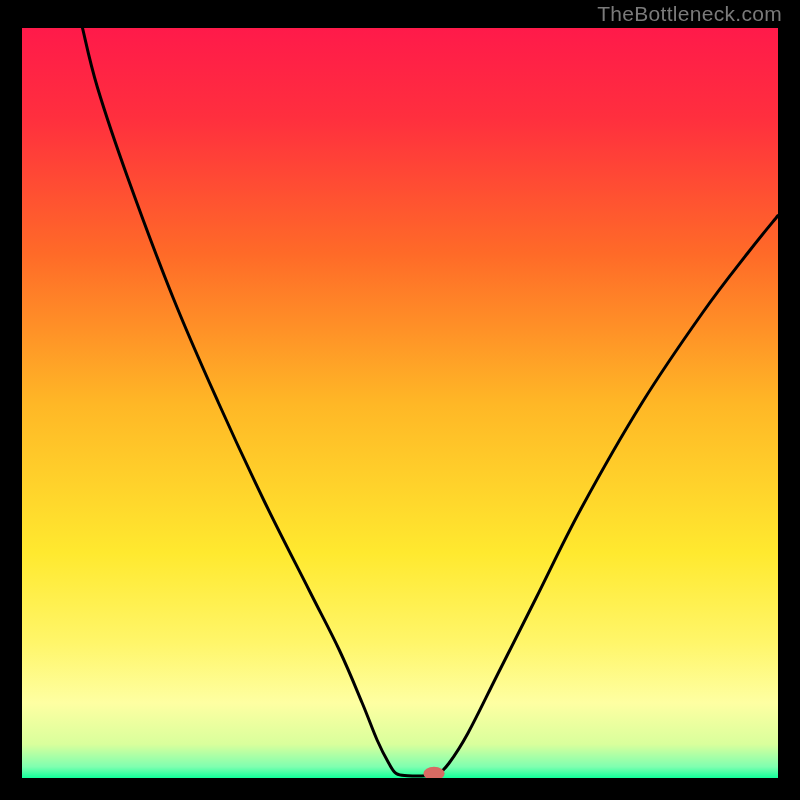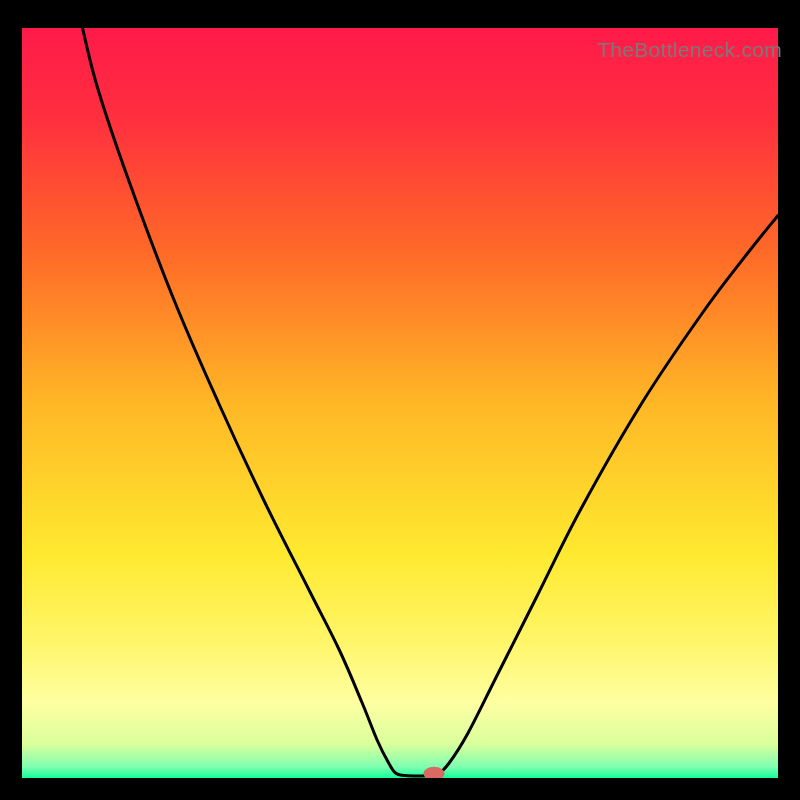--- a/index.html
+++ b/index.html
@@ -23,21 +23,20 @@
     position: absolute;
     box-sizing: border-box;
   }
   .watermark {
     position: absolute;
     color: #7a7a7a;
     font-size: 21px;
     font-weight: 500;
     letter-spacing: 0.3px;
     white-space: nowrap;
-    margin-top: 36px;
   }
   svg {
     display: block;
   }
 </style>
 </head>
 <body>
 
 <div class="frame">
 

